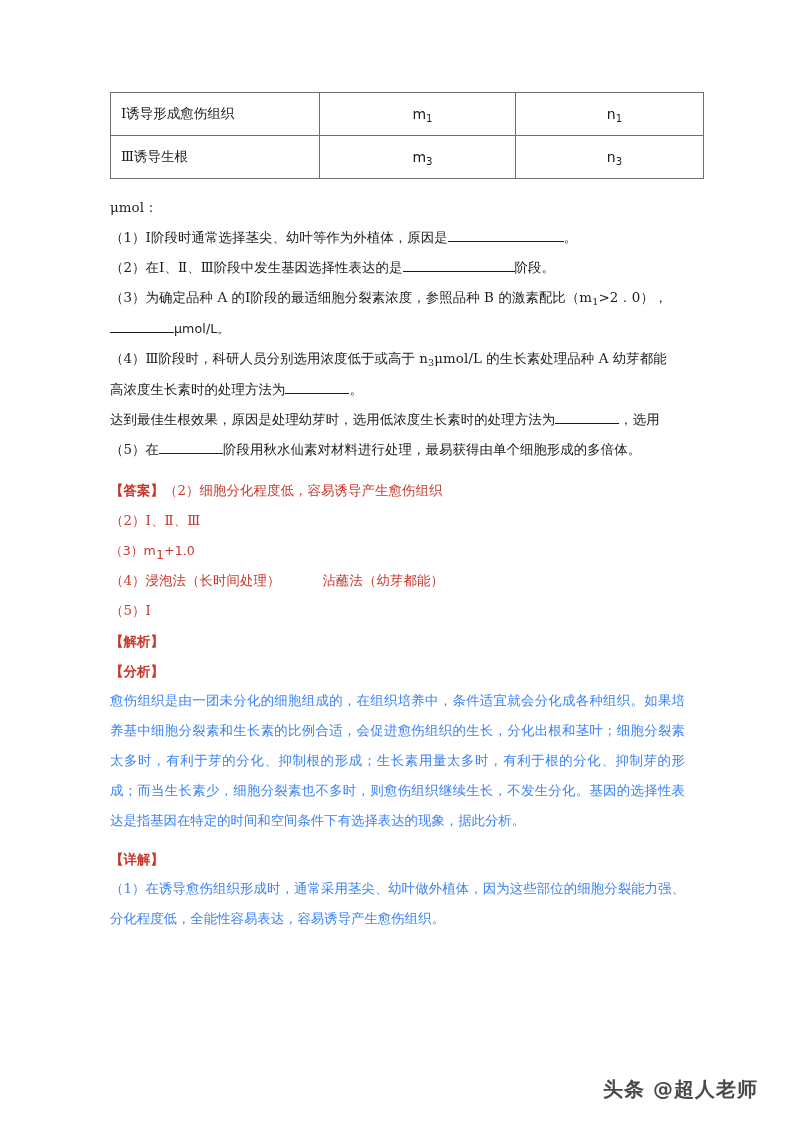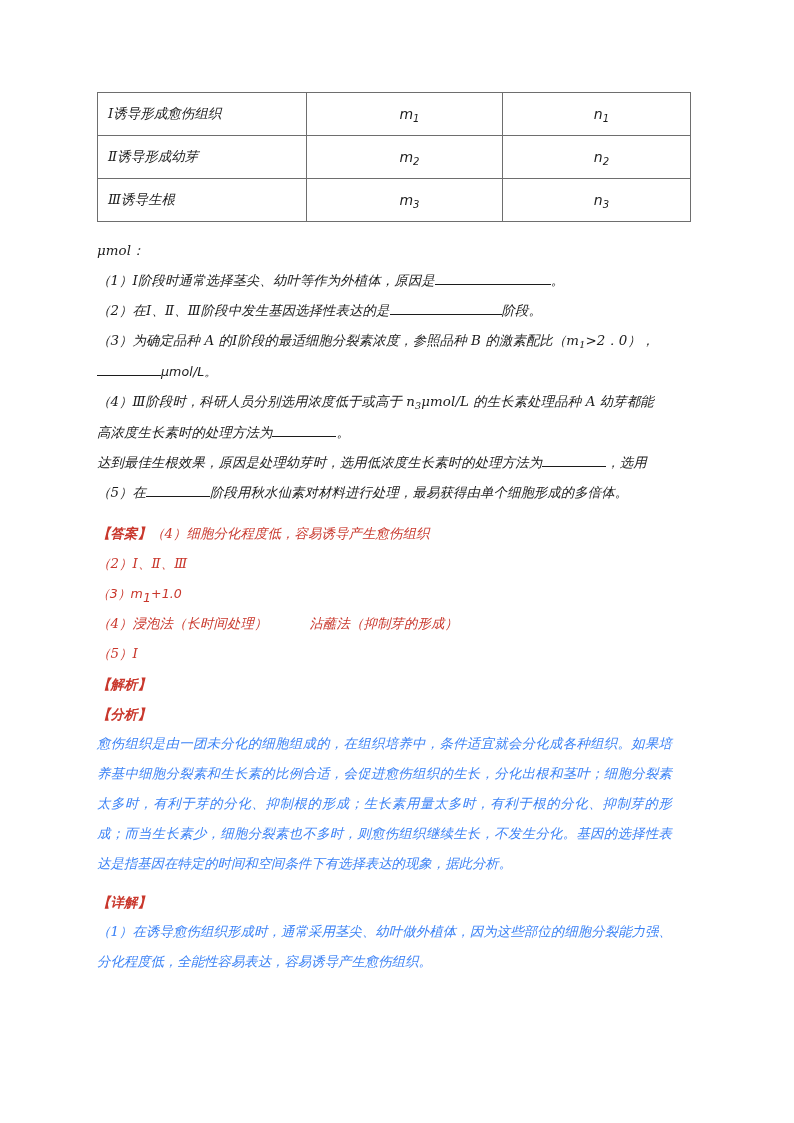--- a/index.html
+++ b/index.html
@@ -19,24 +19,23 @@
   .page {
     position: absolute;
     left: 0;
     top: 0;
     width: 794px;
     height: 1123px;
     background: #fff;
   }
   .content {
     position: absolute;
-    left: 97px;
+    left: 110px;
     top: 92px;
     width: 575px;
-    font-style: italic;
   }
 
   
   table.stage-table {
     border-collapse: collapse;
     width: 560px;
     table-layout: fixed;
     margin: 0 0 0 0;
   }
   table.stage-table td {
@@ -123,25 +122,20 @@
   <div class="content">
 
     <table class="stage-table">
       <tbody>
         <tr>
           <td class="c1">Ⅰ诱导形成愈伤组织</td>
           <td class="c2 code"><span>m</span><sub>1</sub></td>
           <td class="c3 code"><span>n</span><sub>1</sub></td>
         </tr>
         <tr>
-          <td class="c1">Ⅱ诱导形成幼芽</td>
-          <td class="c2 code"><span>m</span><sub>2</sub></td>
-          <td class="c3 code"><span>n</span><sub>2</sub></td>
-        </tr>
-        <tr>
           <td class="c1">Ⅲ诱导生根</td>
           <td class="c2 code"><span>m</span><sub>3</sub></td>
           <td class="c3 code"><span>n</span><sub>3</sub></td>
         </tr>
       </tbody>
     </table>
 
     <div class="q-block">
 
       <div class="line">μmol：</div>
@@ -177,31 +171,31 @@
 
       <div class="line">
         <span>（5）在</span><span class="blank b-short"></span><span>阶段用秋水仙素对材料进行处理，最易获得由单个细胞形成的多倍体。</span>
       </div>
 
     </div>
 
     <div class="answers red">
 
       <div class="line">
-        <span class="bracket-head">【答案】</span><span>（4）细胞分化程度低，容易诱导产生愈伤组织</span>
+        <span class="bracket-head">【答案】</span><span>（2）细胞分化程度低，容易诱导产生愈伤组织</span>
       </div>
 
       <div class="line">（2）Ⅰ、Ⅱ、Ⅲ</div>
 
       <div class="line">
         <span class="lat">（3）m</span><sub class="lat">1</sub><span class="lat">+1.0</span>
       </div>
 
       <div class="line">
-        <span>（4）浸泡法（长时间处理）</span><span class="gap-wide"></span><span>沾蘸法（抑制芽的形成）</span>
+        <span>（4）浸泡法（长时间处理）</span><span class="gap-wide"></span><span>沾蘸法（幼芽都能）</span>
       </div>
 
       <div class="line">（5）Ⅰ</div>
 
     </div>
 
     <div class="red">
 
       <div class="line bracket-head">【解析】</div>
 
@@ -212,14 +206,15 @@
       <div class="section-gap"></div>
 
       <div class="line bracket-head">【详解】</div>
 
       <div class="para">（1）在诱导愈伤组织形成时，通常采用茎尖、幼叶做外植体，因为这些部位的细胞分裂能力强、分化程度低，全能性容易表达，容易诱导产生愈伤组织。</div>
 
     </div>
 
   </div>
 
+  <div class="watermark">头条 @超人老师</div>
 
 </div>
 
 </body></html>

